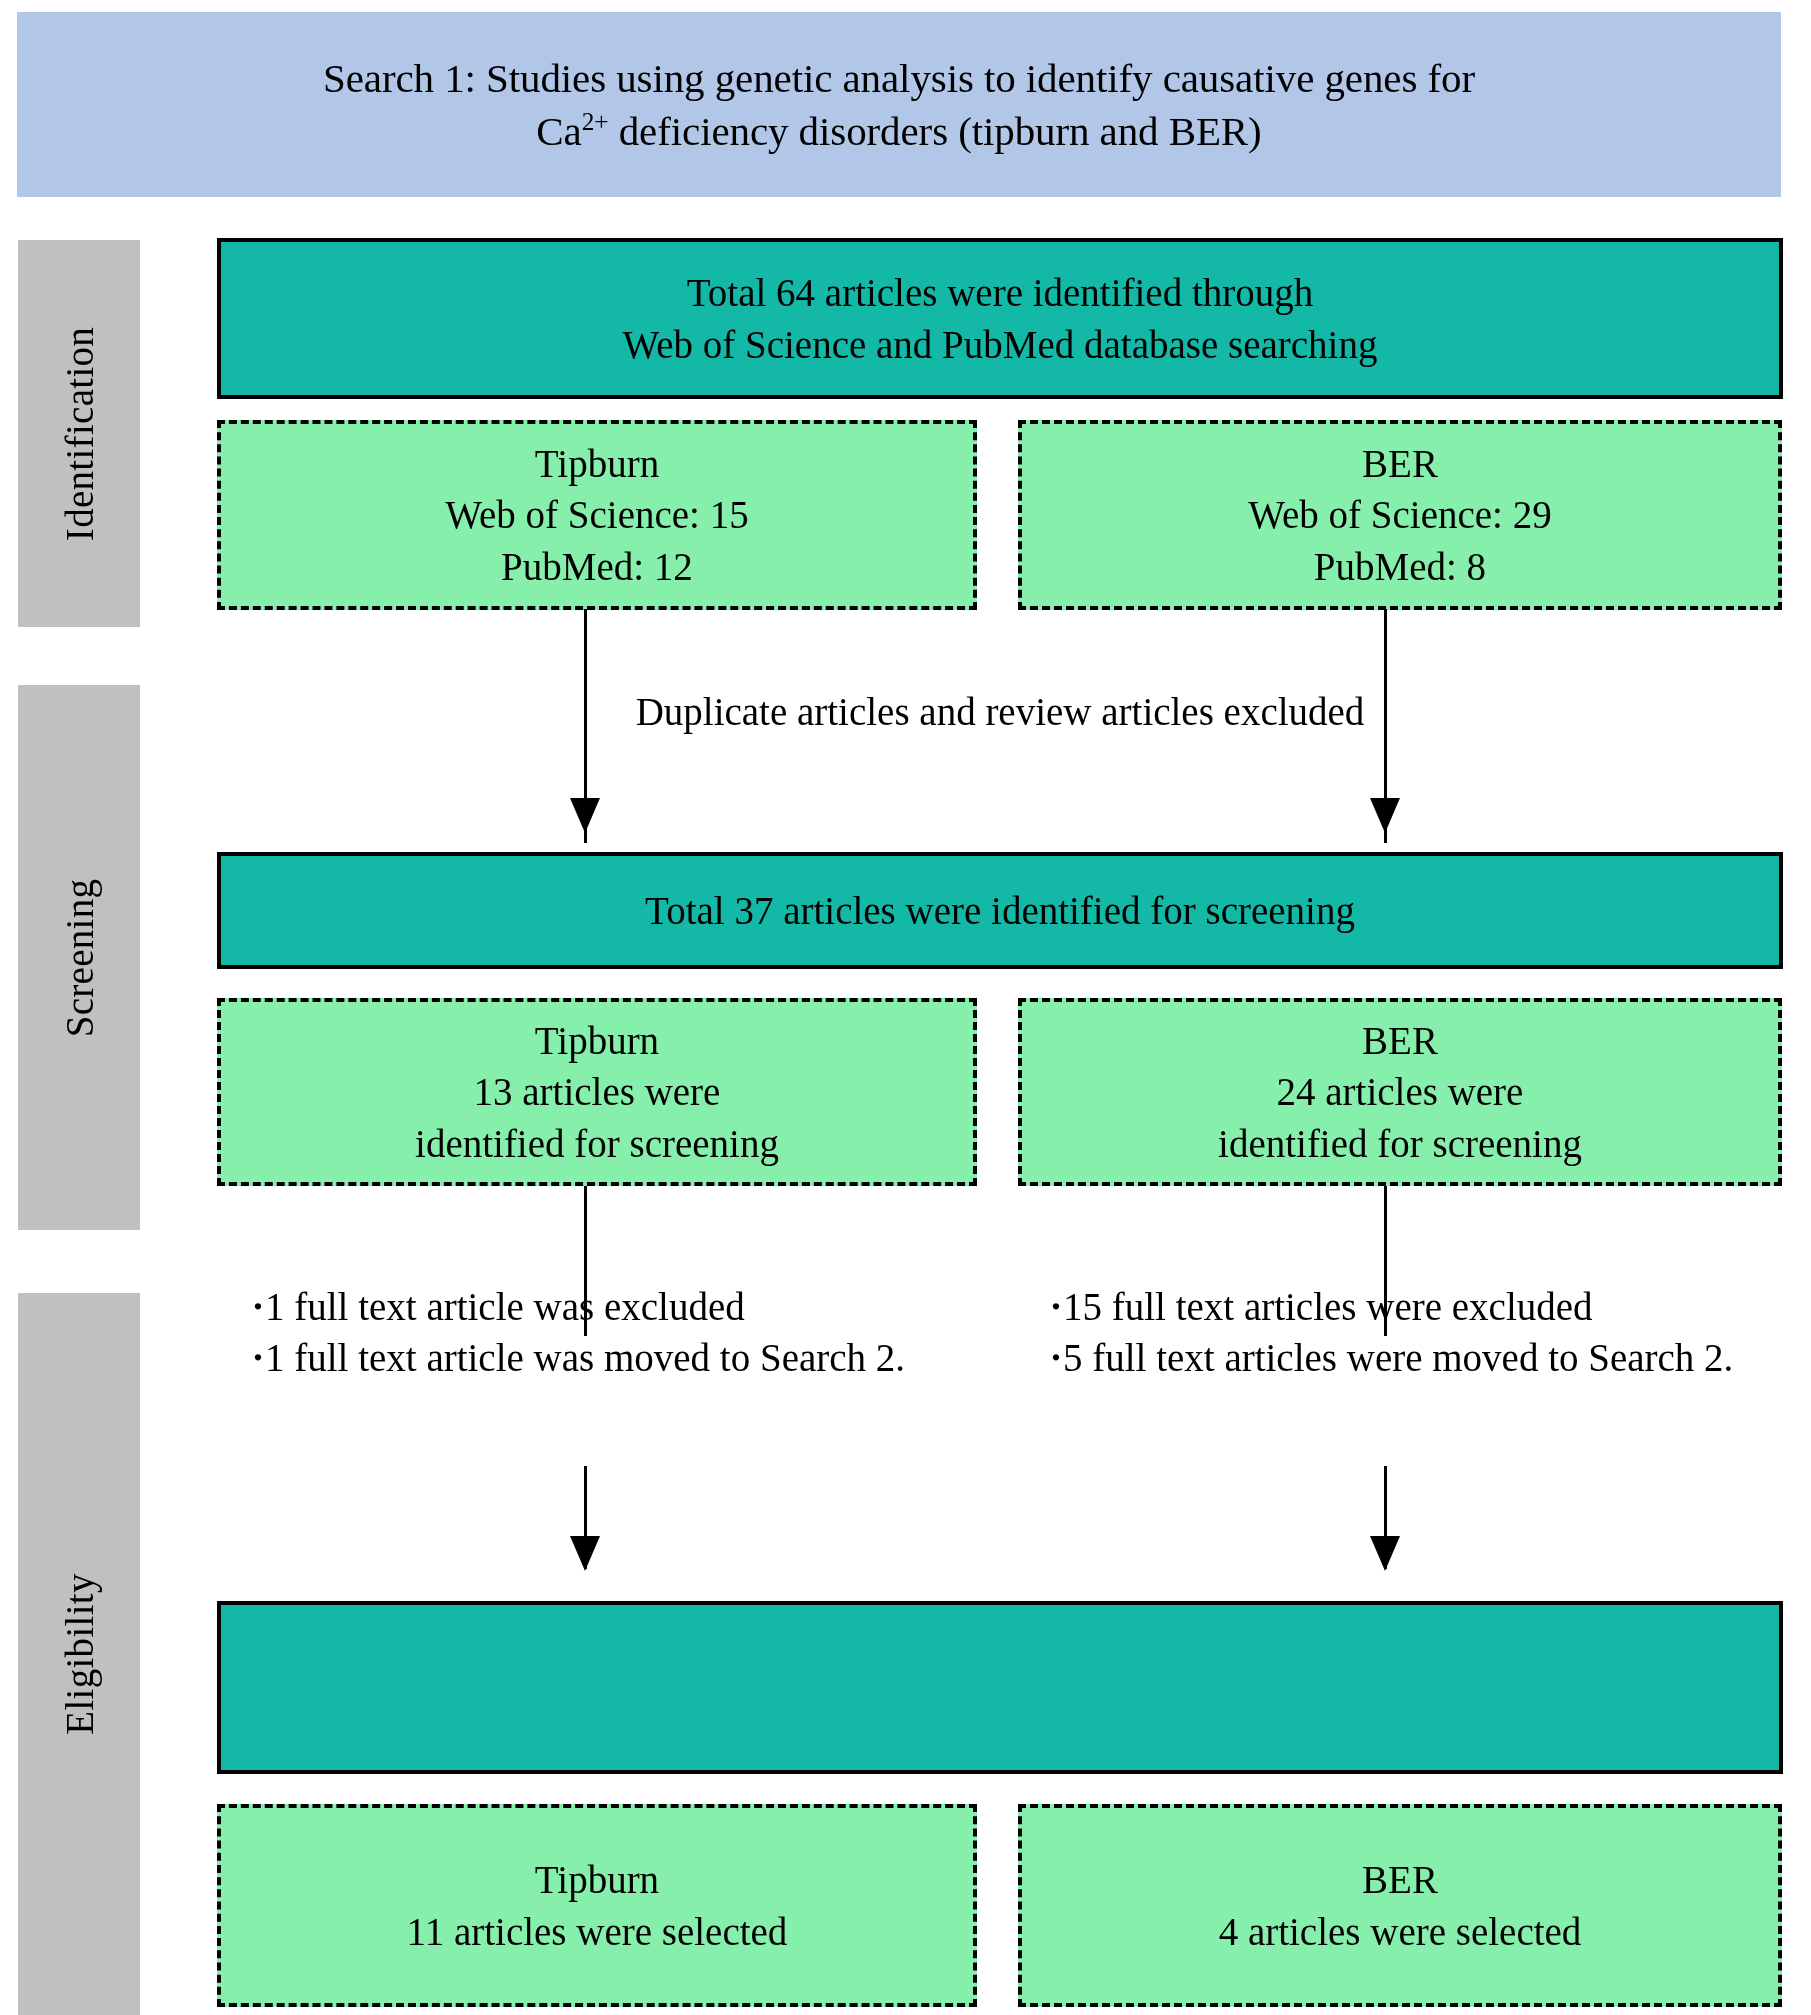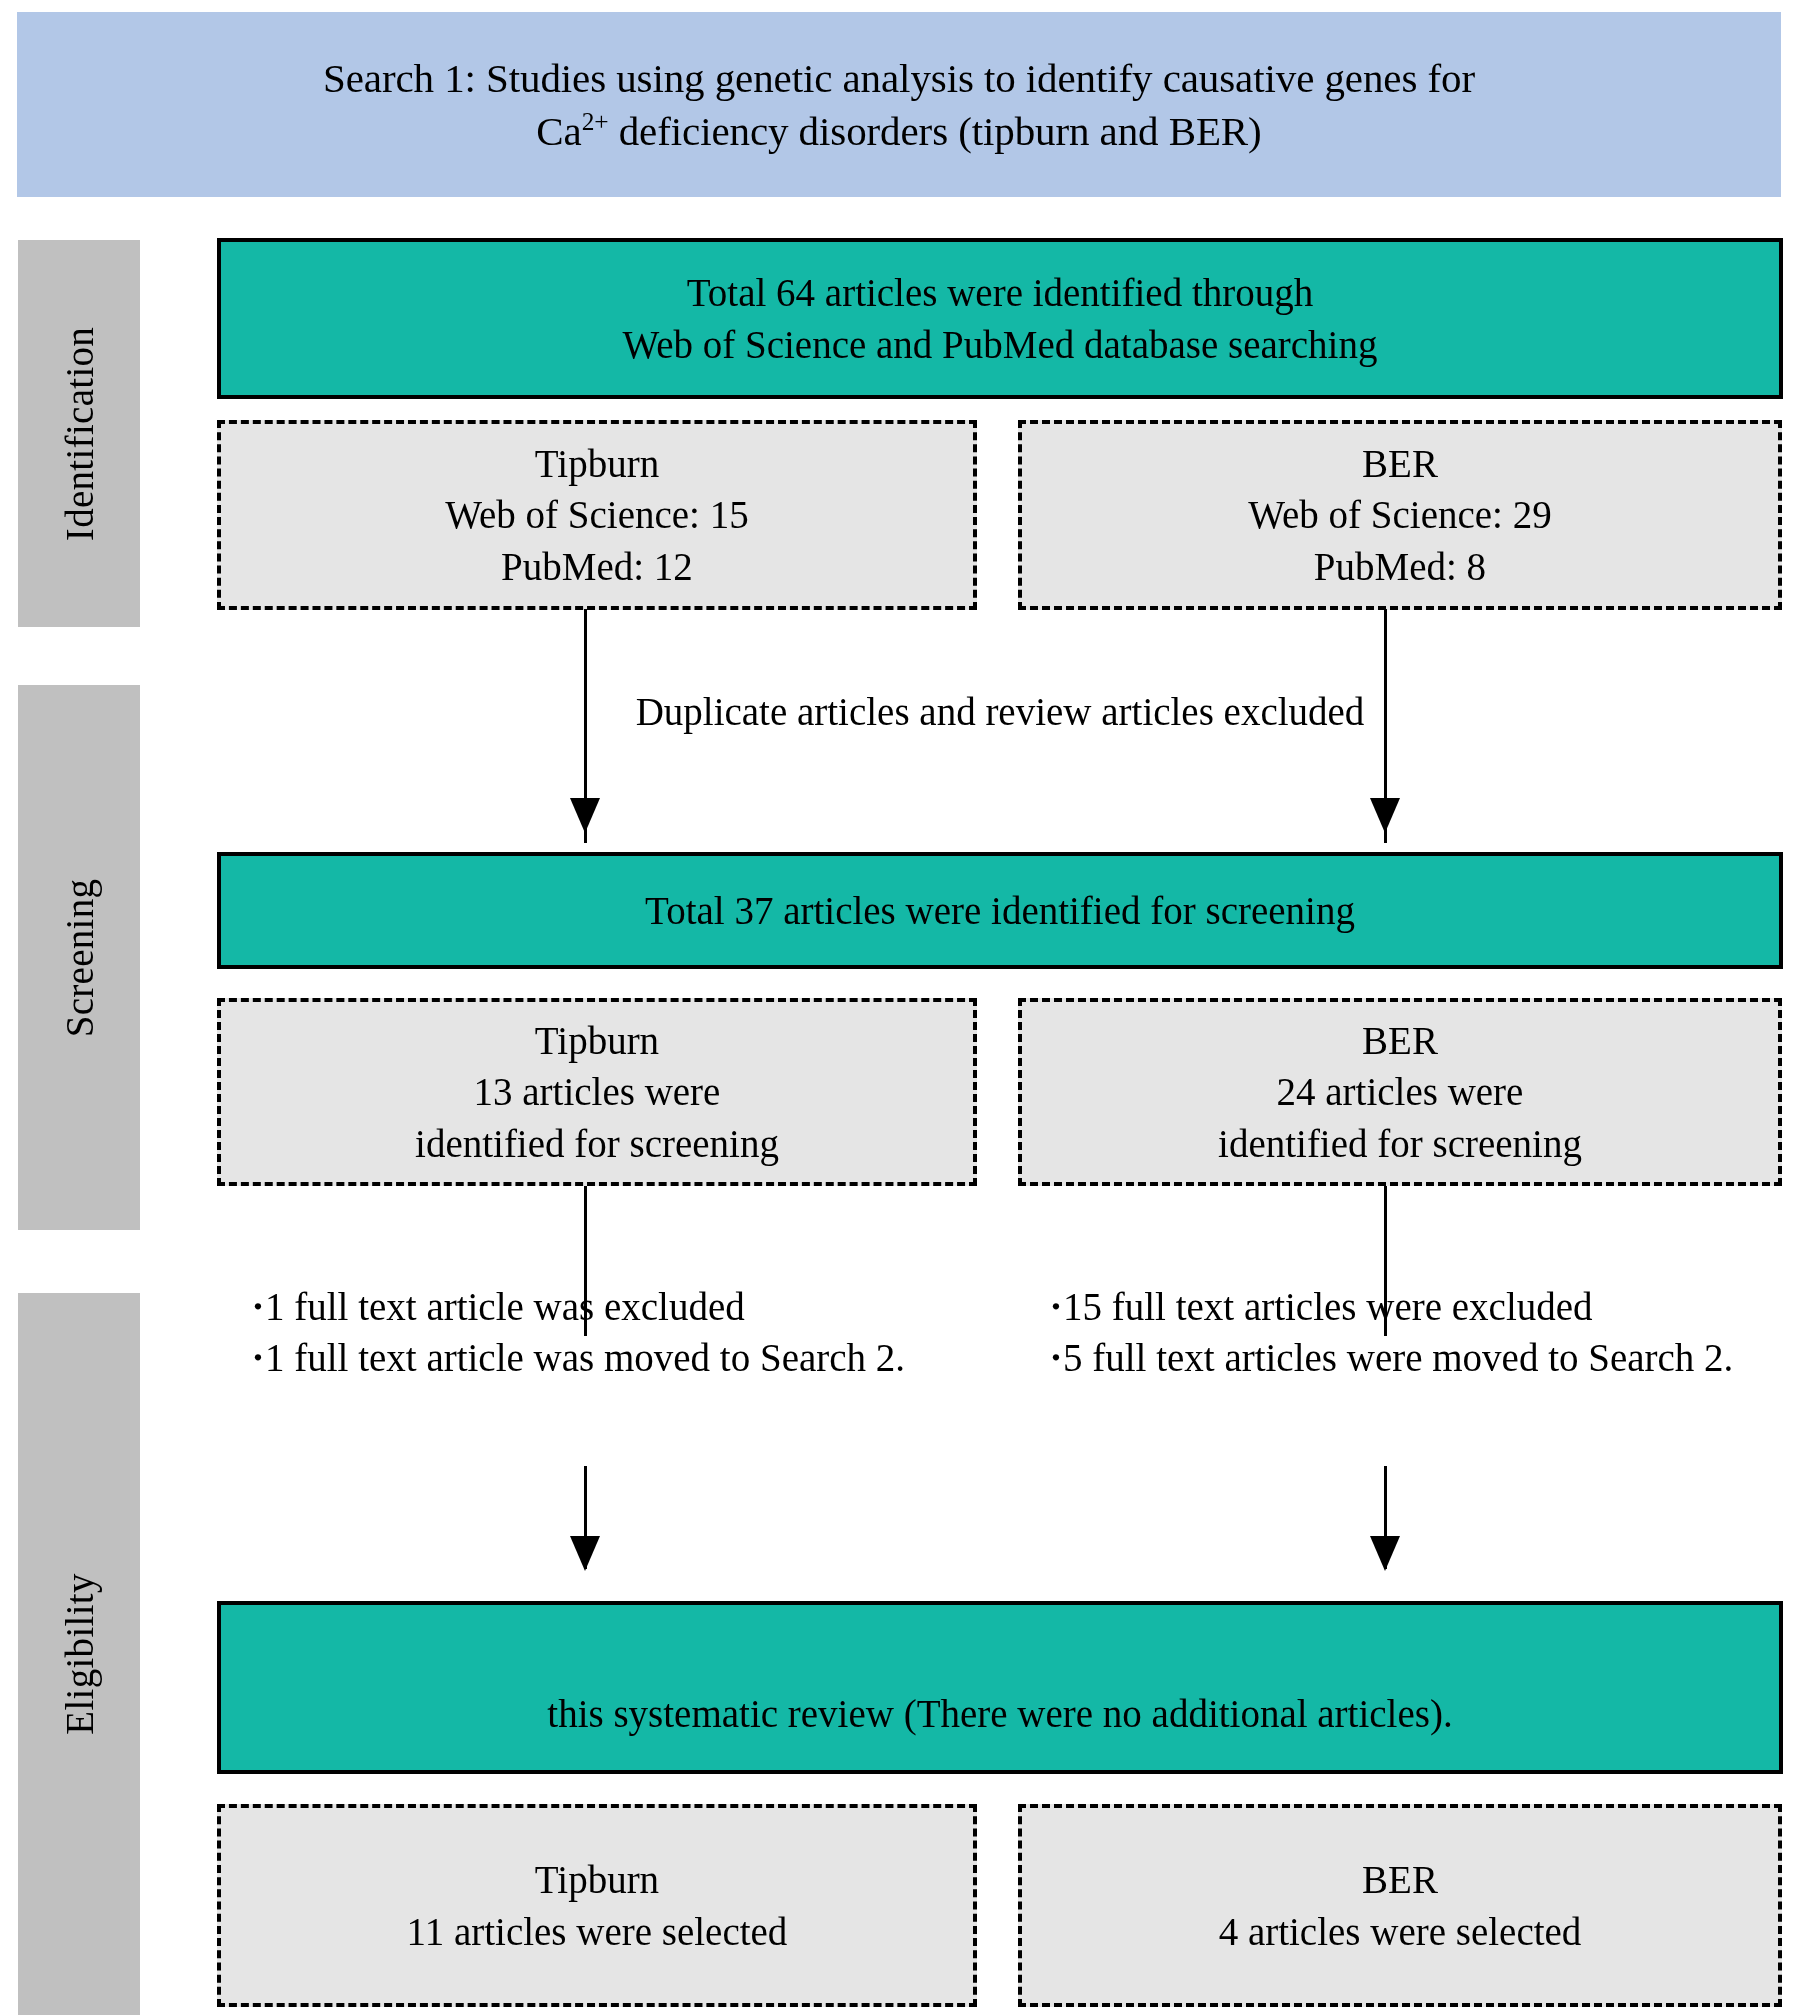--- a/index.html
+++ b/index.html
@@ -48,21 +48,21 @@
     position:absolute;
     border:4.7px solid #000;
     background:#14b8a6;
     display:flex;align-items:center;justify-content:center;
     text-align:center;
     box-sizing:border-box;
   }
   .dashbox{
     position:absolute;
     border:4.7px dashed #000;
-    background:#e5e5e5;
+    background:#86efac;
     display:flex;align-items:center;justify-content:center;
     text-align:center;
     box-sizing:border-box;
   }
   .boxtext{font-size:39px;line-height:1.32;padding:4.1px 13.5px;}
 
   
   #box-total-identified{left:217px;top:238px;width:1566px;height:161px;}
   #box-tipburn-identification{left:217px;top:420px;width:760px;height:190px;}
   #box-ber-identification{left:1018px;top:420px;width:764px;height:190px;}
@@ -219,21 +219,20 @@
   </div>
 
   <div class="vline" id="line-tip-4"></div>
   <div class="vline" id="line-ber-4"></div>
   <div class="arrowhead" id="arrow-tip-2"></div>
   <div class="arrowhead" id="arrow-ber-2"></div>
 
   <div class="solidbox" id="box-total-eligibility">
     <div class="boxtext">
       <br>
-      <span>this systematic review (There were no additional articles).</span>
     </div>
   </div>
 
   <div class="dashbox" id="box-tipburn-selected">
     <div class="boxtext">
       <span>Tipburn</span><br>
       <span>11 articles were selected</span>
     </div>
   </div>
 

